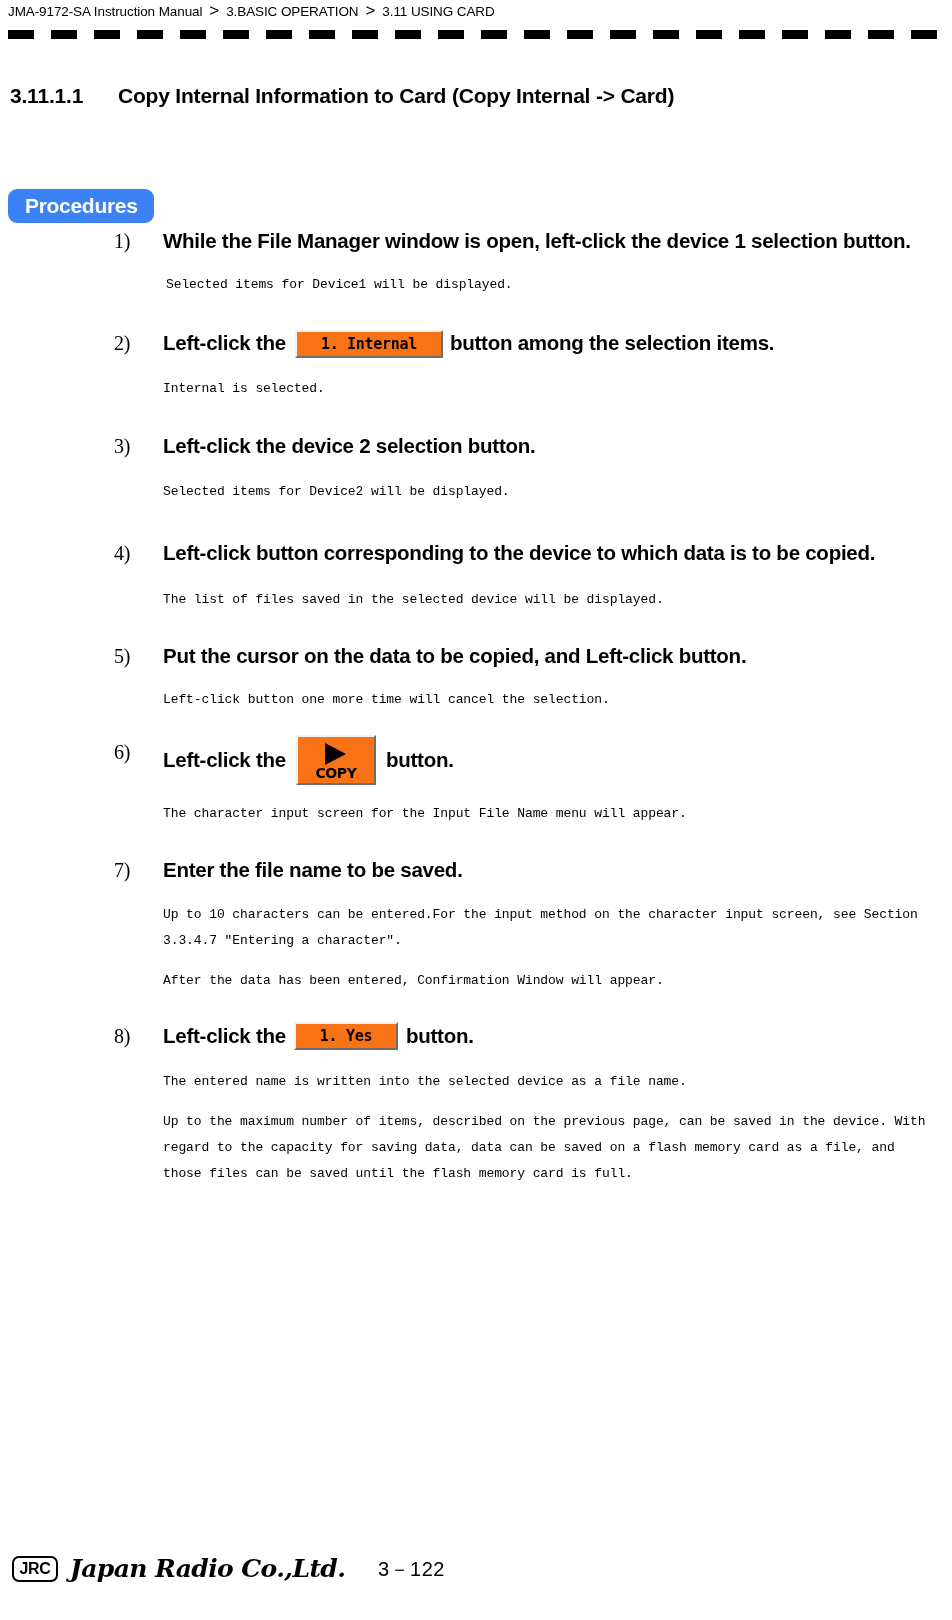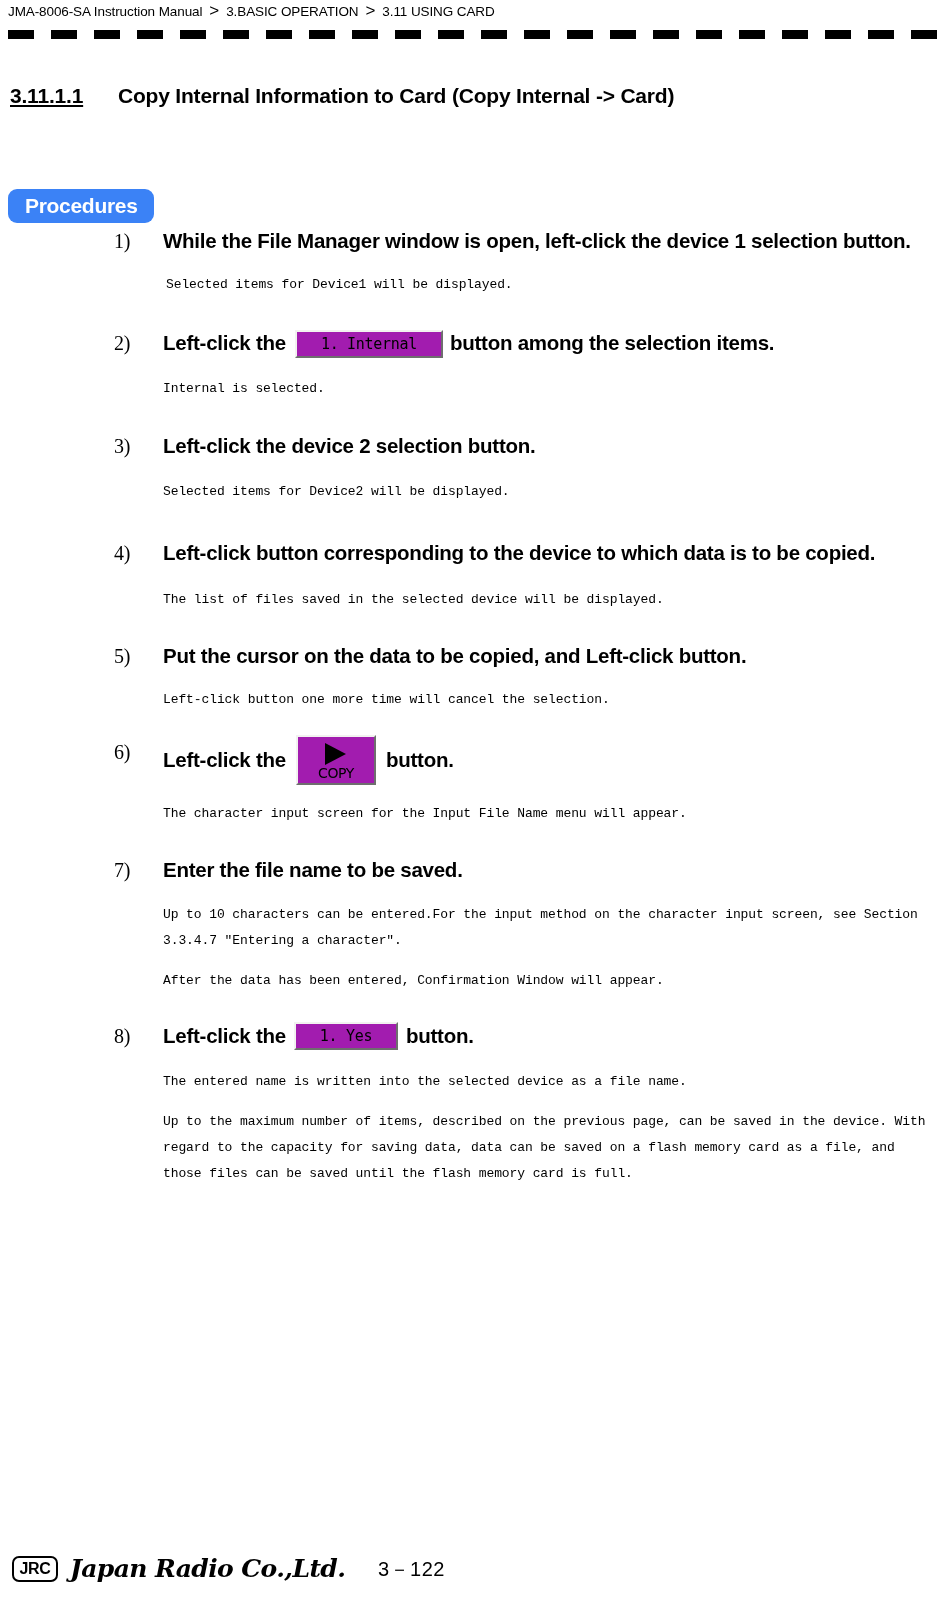--- a/index.html
+++ b/index.html
@@ -63,21 +63,21 @@
     position: absolute;
     left: 10px;
     top: 84px;
     width: 930px;
     font-family: "Liberation Sans", "DejaVu Sans", sans-serif;
     font-weight: bold;
     font-size: 21px;
     letter-spacing: -0.2px;
     white-space: nowrap;
   }
-  .sec-title .num { display: inline-block; width: 108px; text-decoration: underline; }
+  .sec-title .num { display: inline-block; width: 108px; }
 
   
   .proc-badge {
     position: absolute;
     left: 8px;
     top: 189px;
     height: 34px;
     padding: 0 16px 0 17px;
     background: #3b82f6;
     color: #ffffff;
@@ -123,27 +123,27 @@
     line-height: 26px;
     letter-spacing: -0.1px;
   }
   .step-note.indent-extra { padding-left: 58px; }
   .wide-line { line-height: 38px; }
 
   
   .ui-btn {
     display: inline-block;
     vertical-align: middle;
-    background: #a21caf;
+    background: #f97316;
     border-top: 2px solid #f2f2f0;
     border-left: 2px solid #f2f2f0;
     border-right: 2px solid #6e6e6e;
     border-bottom: 2px solid #6e6e6e;
     font-family: "DejaVu Sans Mono", "Liberation Mono", monospace;
-    font-weight: normal;
+    font-weight: bold;
     color: #000000;
     text-align: center;
     letter-spacing: -0.3px;
     position: relative;
   }
   .ui-btn.internal {
     width: 148px;
     height: 28px;
     line-height: 25px;
     font-size: 15px;
@@ -227,21 +227,21 @@
     font-size: 20px;
     line-height: 28px;
     letter-spacing: 0.5px;
     white-space: nowrap;
   }
 </style>
 </head>
 <body>
 
 <div class="breadcrumb">
-  <span>JMA-8006-SA Instruction Manual</span>
+  <span>JMA-9172-SA Instruction Manual</span>
   <span class="bc-sep">&gt;</span>
   <span>3.BASIC OPERATION</span>
   <span class="bc-sep">&gt;</span>
   <span>3.11  USING CARD</span>
 </div>
 
 <div class="dash-rule">
     <i></i>
   </div>
 

